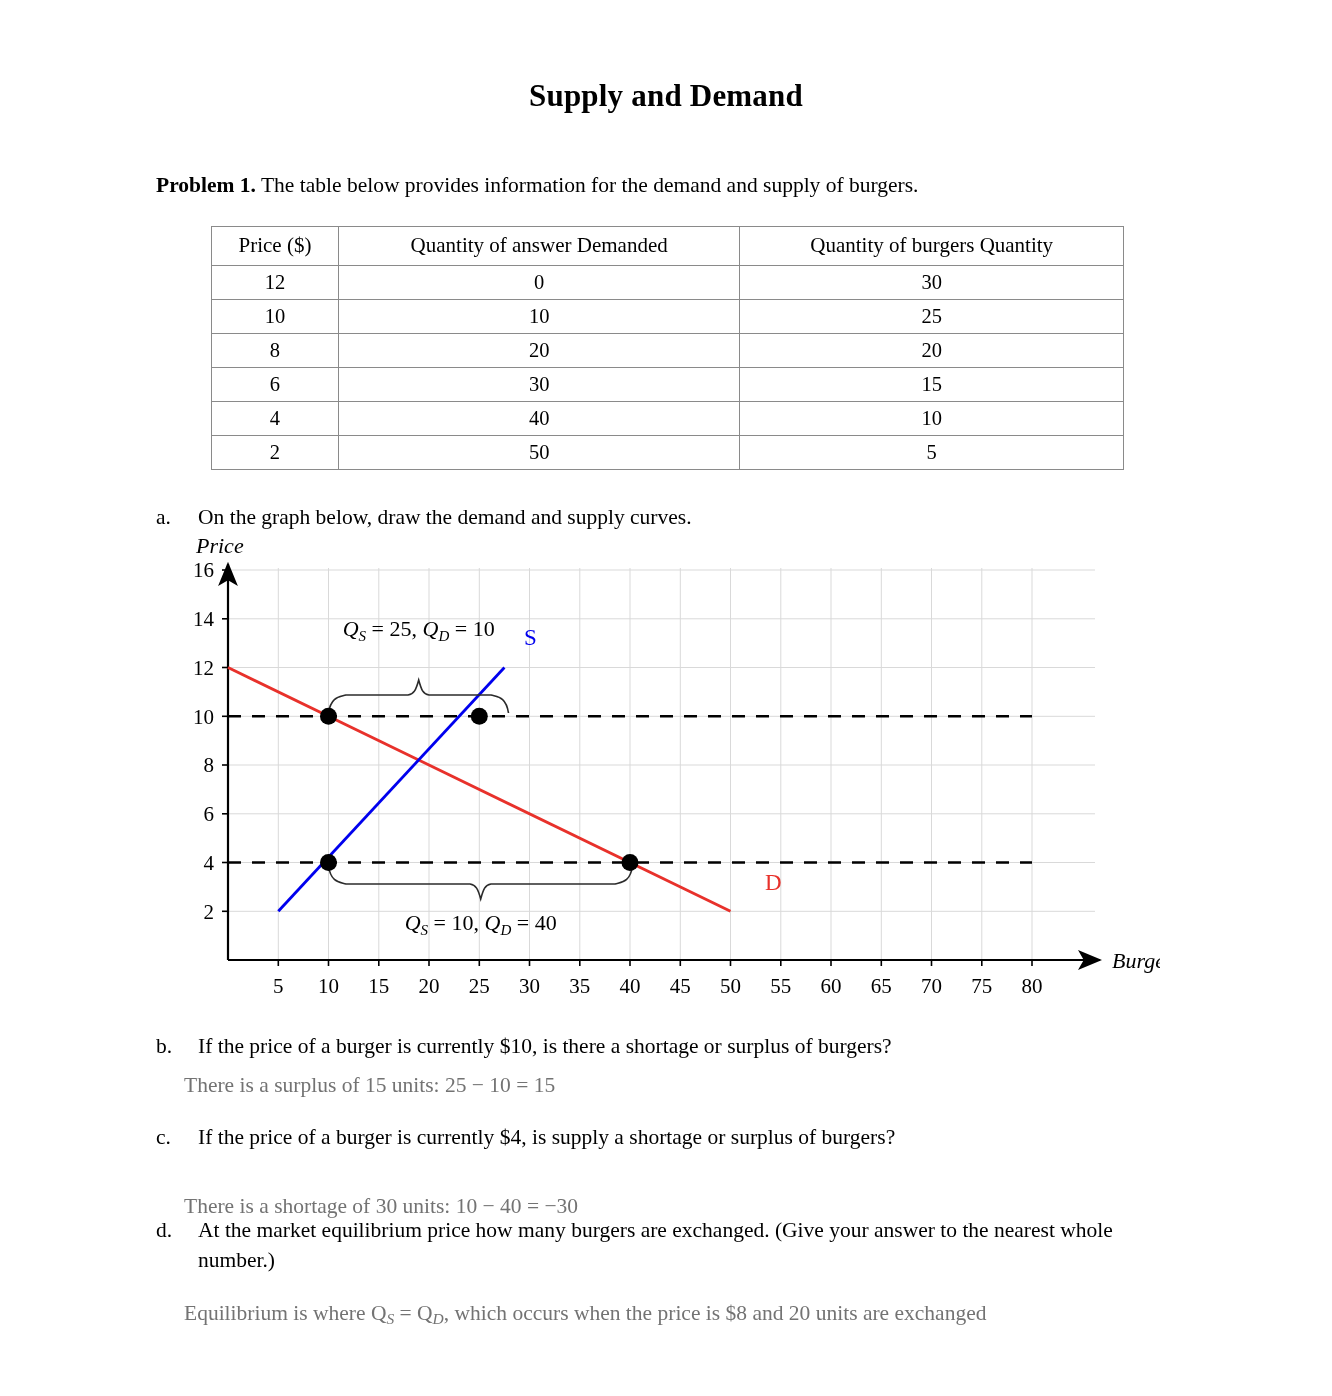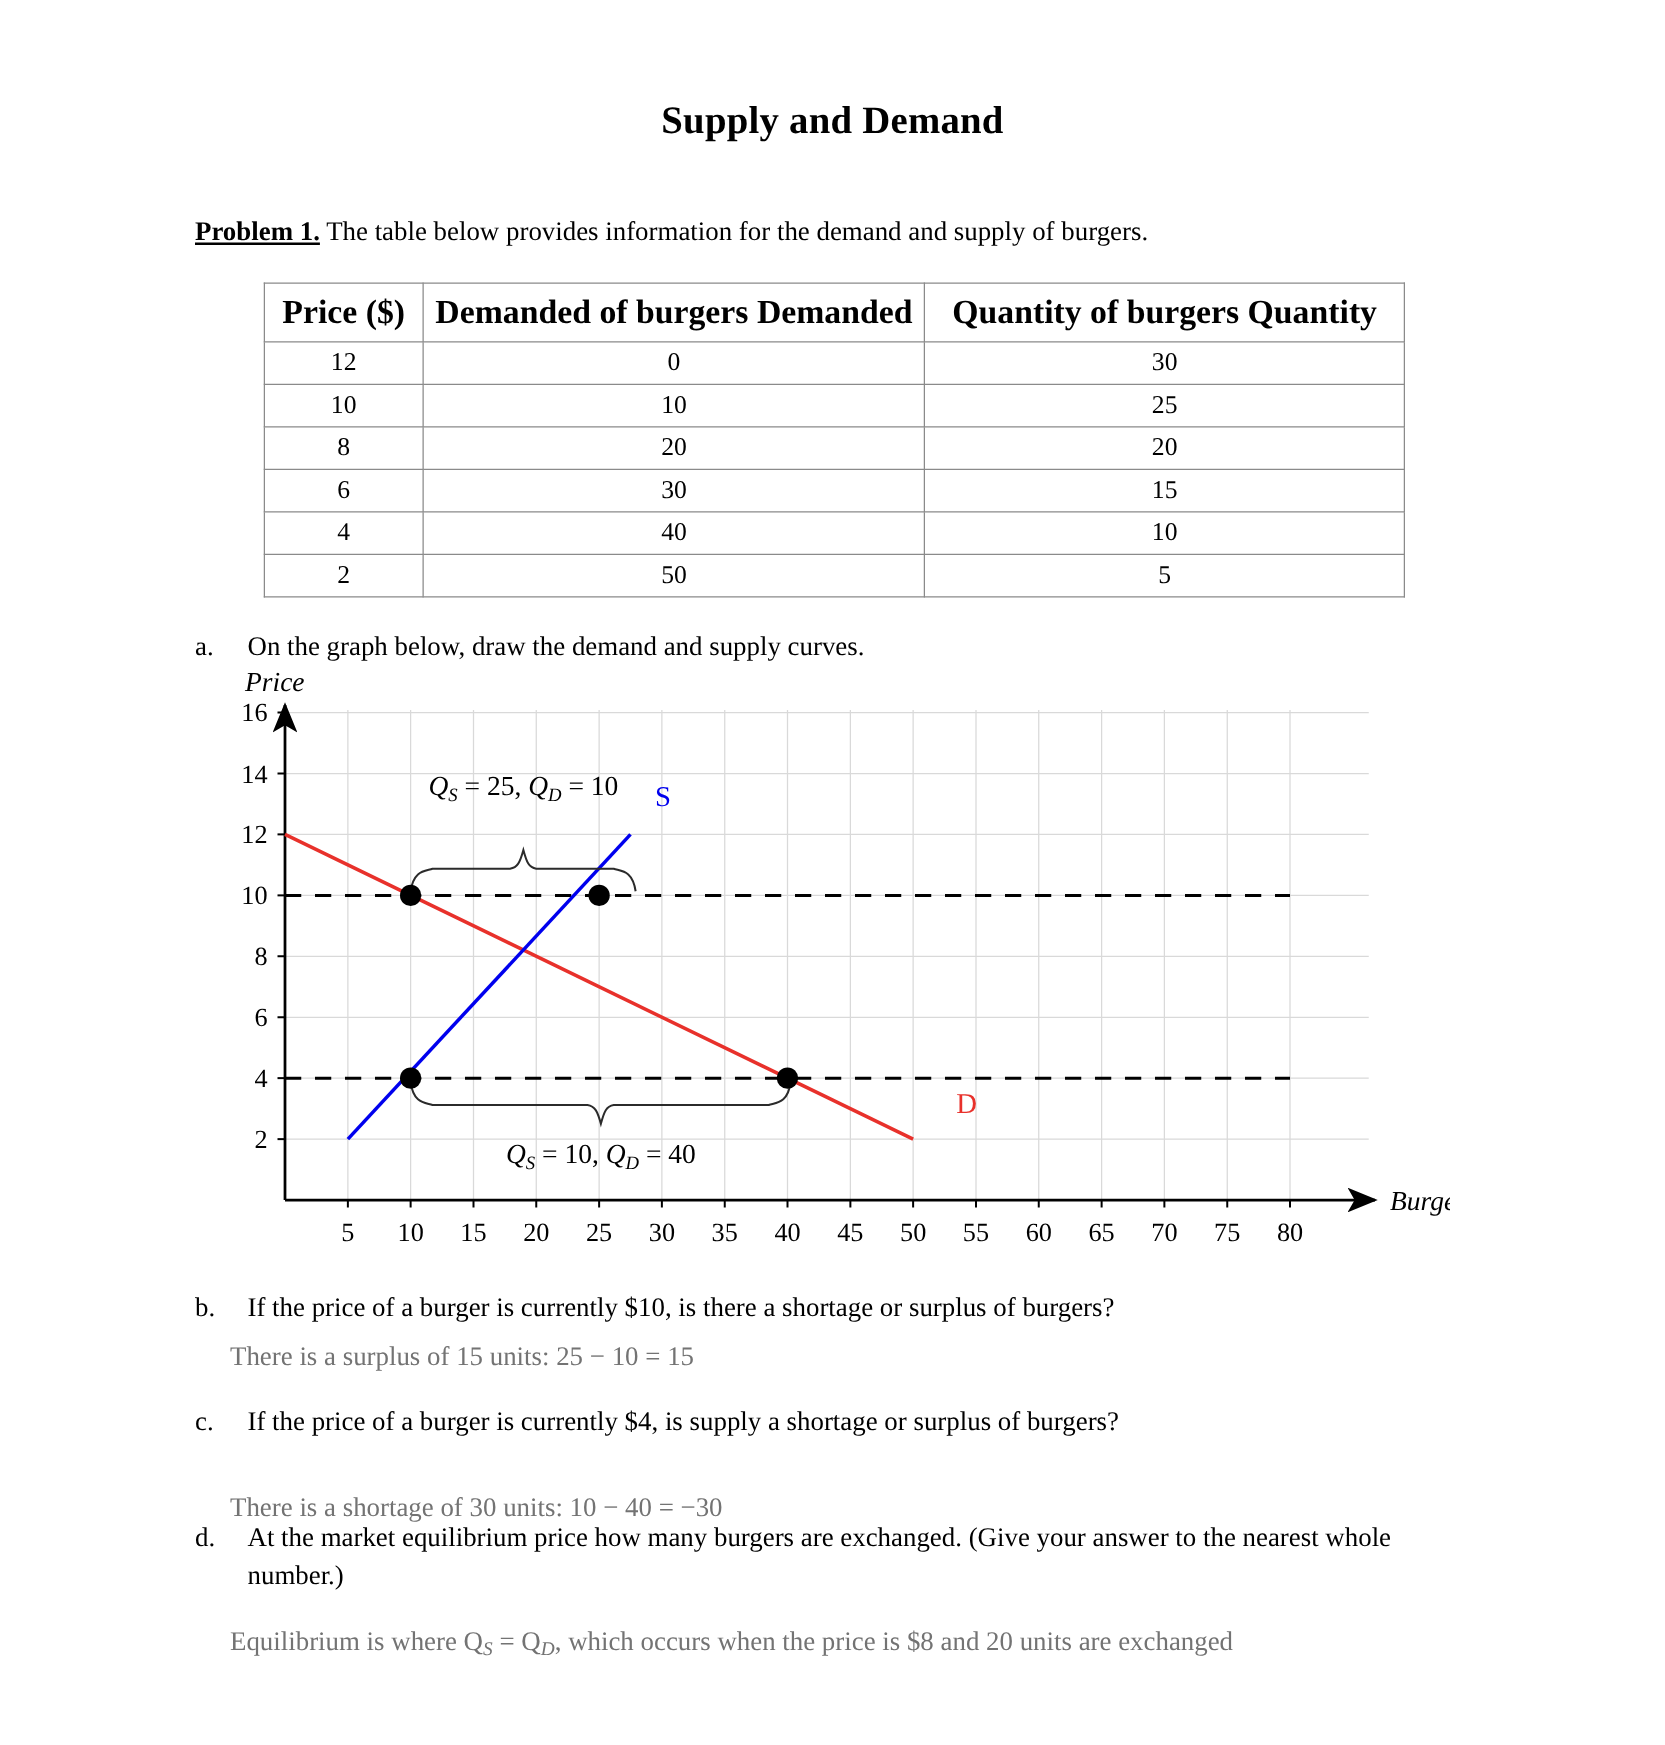--- a/index.html
+++ b/index.html
@@ -39,42 +39,41 @@
   
   .problem-line {
     position: absolute;
     top: 173px;
     left: 156px;
     font-size: 21.5px;
     white-space: nowrap;
   }
   .problem-label {
     font-weight: bold;
-    text-decoration: underline;
   }
 
   
   .data-table {
     position: absolute;
     top: 226px;
     left: 211px;
     width: 913px;
     border-collapse: collapse;
     font-size: 20.5px;
   }
   .data-table th,
   .data-table td {
     border: 1px solid #8a8a8a;
     text-align: center;
     padding: 3px 4px;
     line-height: 1.32;
   }
   .data-table th {
-    font-weight: bold;
-    font-size: 27px;
+    font-weight: normal;
+    font-size: 21px;
     padding: 5px 4px;
   }
   .data-table col.c-price   { width: 127px; }
   .data-table col.c-demand  { width: 402px; }
   .data-table col.c-supply  { width: 384px; }
 
   
   .qitem {
     position: absolute;
     font-size: 21.5px;
@@ -145,21 +144,21 @@
 
   <table class="data-table">
     <colgroup>
       <col class="c-price">
         <col class="c-demand">
         <col class="c-supply">
     </colgroup>
     <thead>
       <tr>
         <th>Price ($)</th>
-        <th>Demanded of burgers Demanded</th>
+        <th>Quantity of answer Demanded</th>
         <th>Quantity of burgers Quantity</th>
       </tr>
     </thead>
     <tbody>
       <tr>
         <td>12</td>
         <td>0</td>
         <td>30</td>
       </tr>
       <tr>

